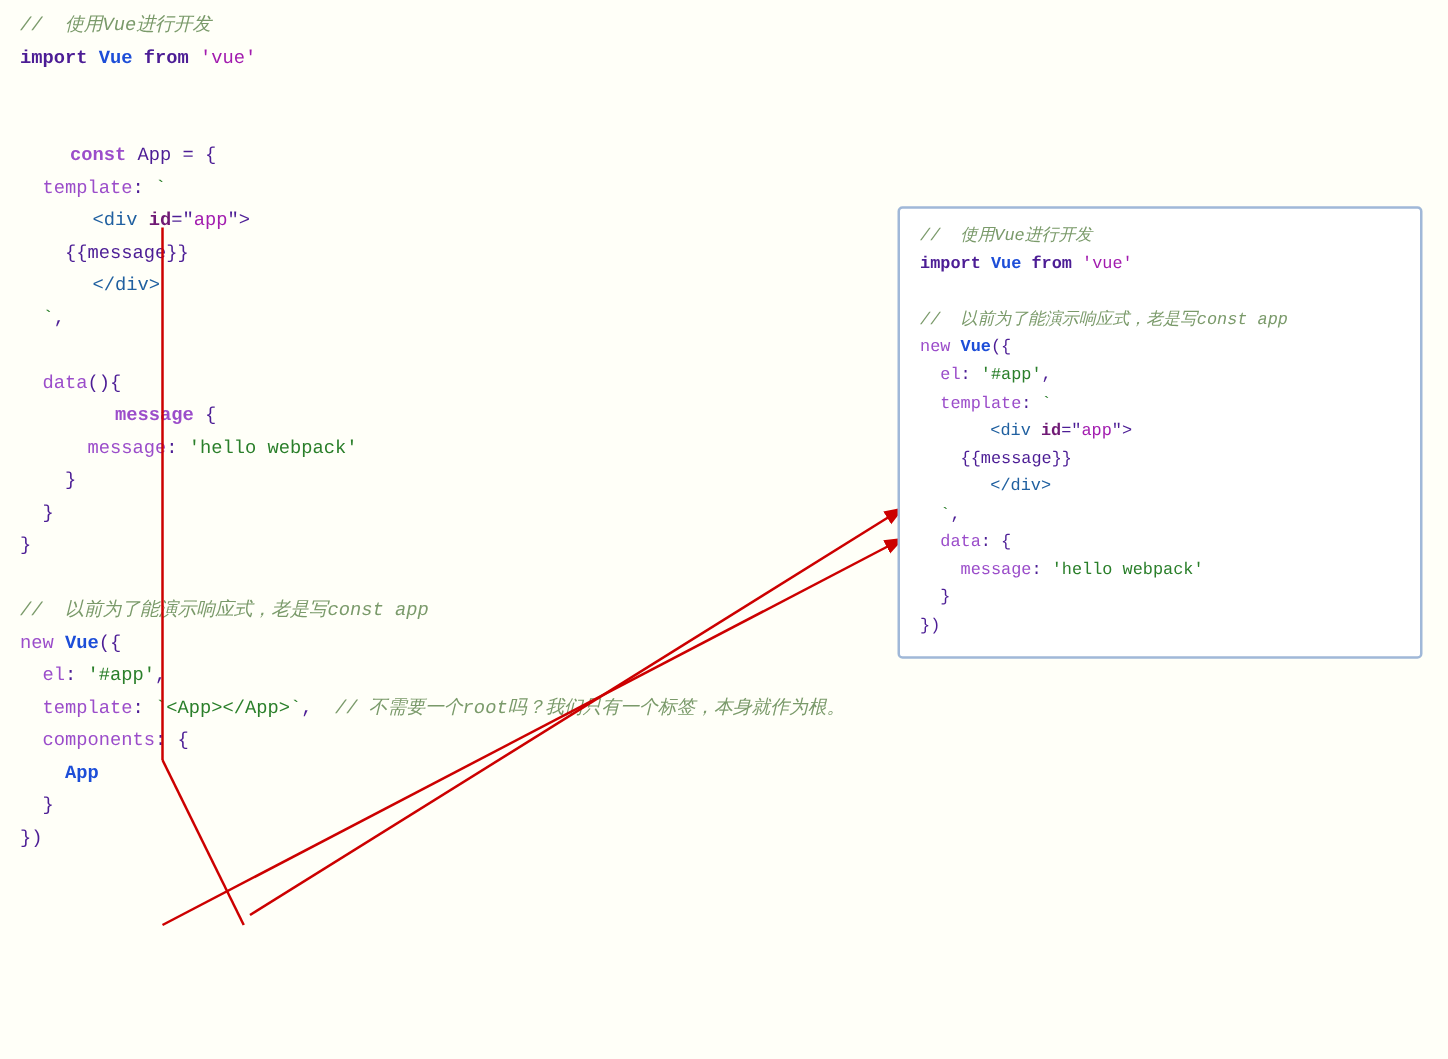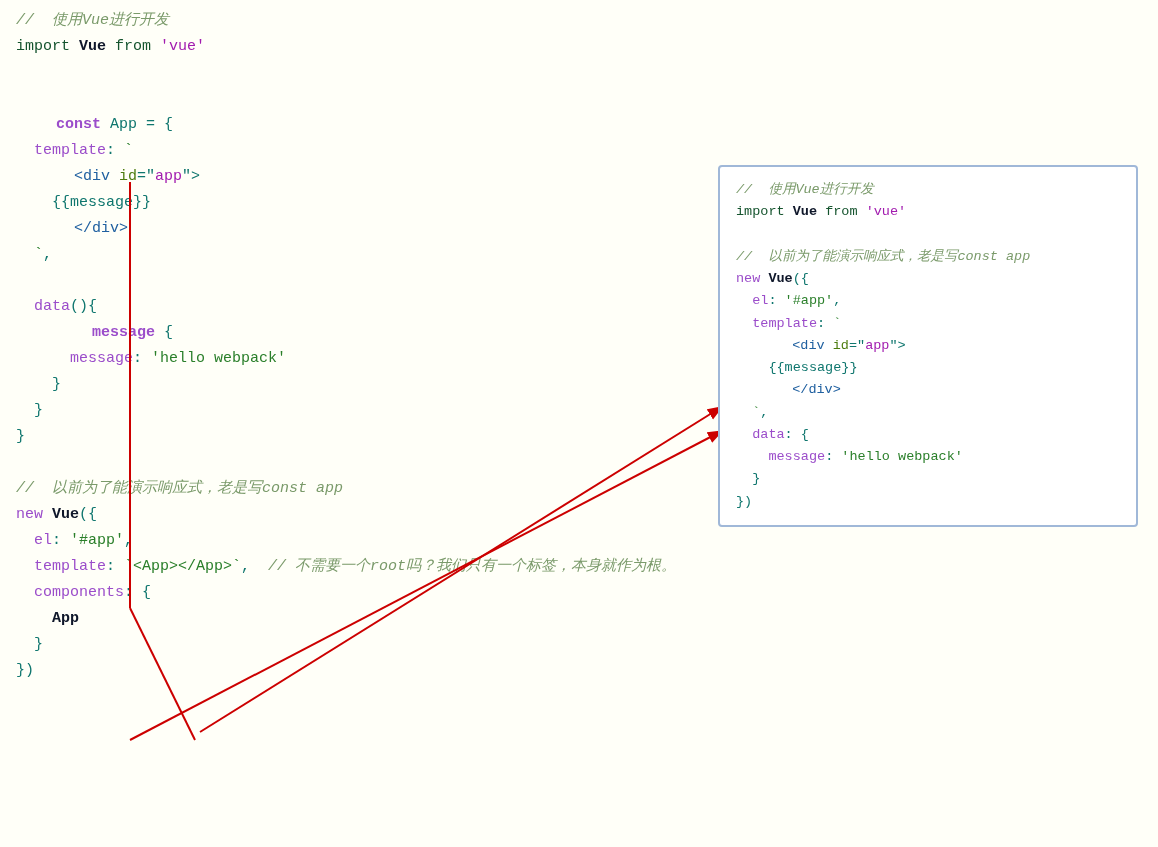--- a/index.html
+++ b/index.html
@@ -25,28 +25,28 @@
       white-space: pre;
       padding: 0 16px;
       height: 26px;
       line-height: 26px;
       display: block;
     }
 
     
     .c-comment { color: #7a9a6a; font-style: italic; }
     .c-keyword { color: #9b4dca; font-weight: bold; margin-left: 40px; }
-    .c-import-kw { color: #14532d; font-weight: normal; }
-    .c-vue { color: #0f172a; font-weight: bold; }
+    .c-import-kw { color: #4c1d95; font-weight: bold; }
+    .c-vue { color: #1d4ed8; font-weight: bold; }
     .c-string { color: #a21caf; }
-    .c-plain { color: #0f766e; }
+    .c-plain { color: #4c1d95; }
     .c-key { color: #9b4dca; }
     .c-value-str { color: #2a7f2a; }
     .c-tag { color: #2060a0; margin-left: 40px; }
-    .c-attr { color: #4d7c0f; }
+    .c-attr { color: #701a75; font-weight: bold; }
     .c-template-str { color: #2a7f2a; }
     .c-new { color: #9b4dca; font-weight: normal; }
     .c-italic-comment { color: #7a9a6a; font-style: italic; }
 
     
     .popup-box {
       position: absolute;
       top: 165px;
       right: 20px;
       width: 420px;

